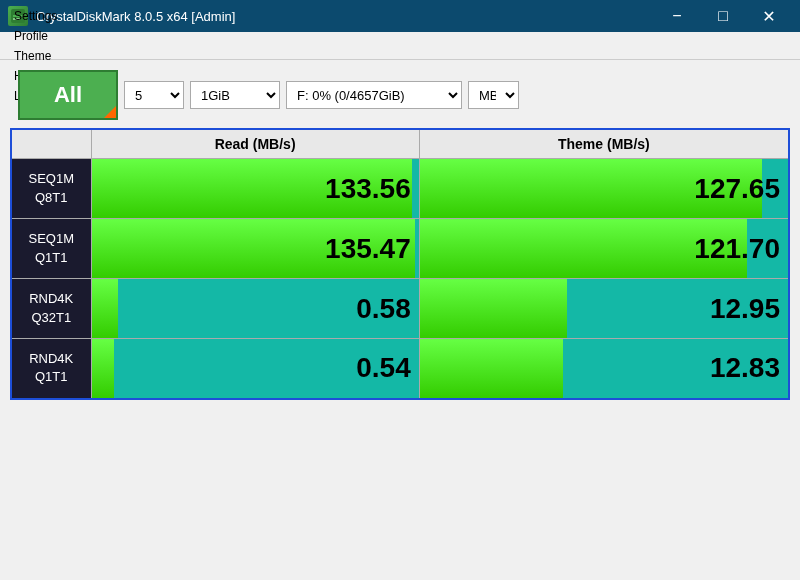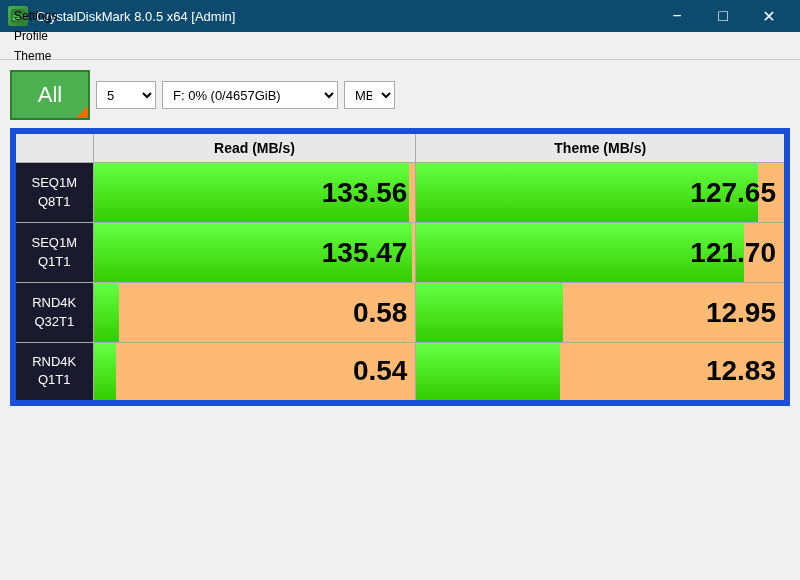--- a/index.html
+++ b/index.html
@@ -85,29 +85,30 @@
     .toolbar-row {
       display: flex;
       align-items: center;
       gap: 6px;
       margin-bottom: 8px;
     }
     .all-btn {
       background: #4caf50;
       color: white;
       font-size: 22px;
-      font-weight: normal;
+      font-weight: bold;
       border: 2px solid #2e7d32;
-      width: 80px;
+      width: 100px;
       height: 50px;
       cursor: pointer;
       display: flex;
       align-items: center;
       justify-content: center;
       position: relative;
+      margin-left: 8px;
     }
     .all-btn::after {
       content: '';
       position: absolute;
       bottom: 0;
       right: 0;
       width: 0;
       height: 0;
       border-style: solid;
       border-width: 0 0 12px 12px;
@@ -132,22 +133,22 @@
       width: 176px;
     }
     .select-unit {
       width: 51px;
     }
 
     
     .bench-table {
       width: 100%;
       border-collapse: collapse;
-      background: #fdba74;
-      border: 6px solid #1d4ed8;
+      background: #14b8a6;
+      border: 2px solid #1d4ed8;
     }
     .bench-table td, .bench-table th {
       border: 1px solid #aaa;
       padding: 0;
     }
     .header-row th {
       background: #e8e8e8;
       font-size: 14px;
       font-weight: bold;
       text-align: center;
@@ -226,20 +227,26 @@
 
 <div class="main-content">
 
   <div class="toolbar-row">
     <button class="all-btn">All</button>
     <select class="select-like select-num">
       <option>5</option>
       <option>1</option>
       <option>3</option>
       <option>9</option>
+    </select>
+    <select class="select-like select-size">
+      <option>1GiB</option>
+      <option>512MiB</option>
+      <option>2GiB</option>
+      <option>4GiB</option>
     </select>
     <select class="select-like select-drive">
       <option>F: 0% (0/4657GiB)</option>
     </select>
     <select class="select-like select-unit">
       <option>MB/s</option>
       <option>GB/s</option>
       <option>IOPS</option>
     </select>
   </div>

